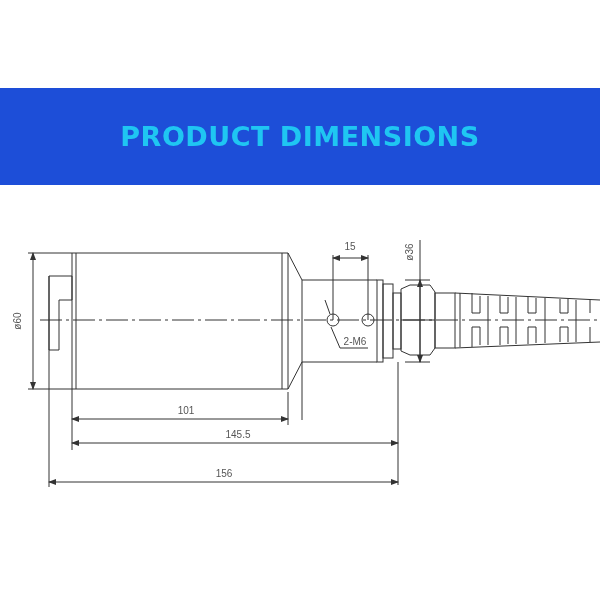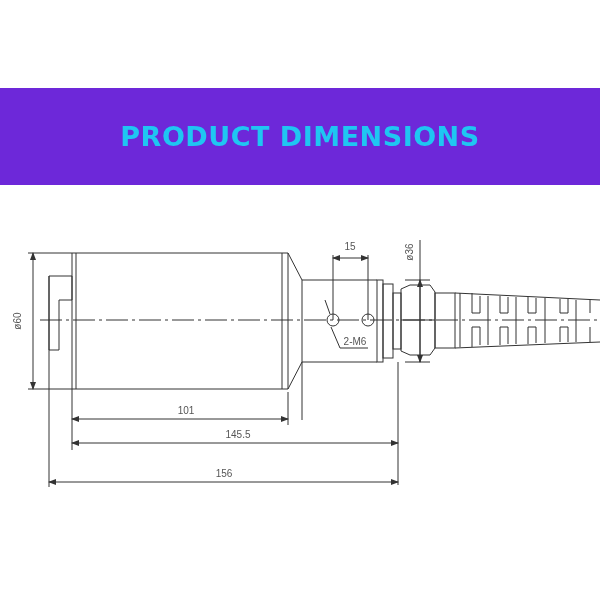--- a/index.html
+++ b/index.html
@@ -1,19 +1,19 @@
 <!DOCTYPE html>
 <html><head>
 <meta charset="utf-8">
 <style>
   html, body { margin: 0; padding: 0; background: #ffffff; }
   body { width: 600px; height: 600px; position: relative; overflow: hidden; font-family: "Liberation Sans", sans-serif; }
   .banner {
     position: absolute; left: 0; top: 88px; width: 600px; height: 97px;
-    background: #6d28d9;
+    background: #1d4ed8;
     display: flex; align-items: center; justify-content: center;
   }
   .banner-title {
     font-family: "DejaVu Sans", sans-serif;
     font-weight: bold; font-size: 27px; letter-spacing: 0.5px;
     color: #1fc6f2;
   }
   svg.drawing { position: absolute; left: 0; top: 0; }
   .dimtext { font-family: "Liberation Sans", sans-serif; font-size: 10px; fill: #555; }
 </style>

